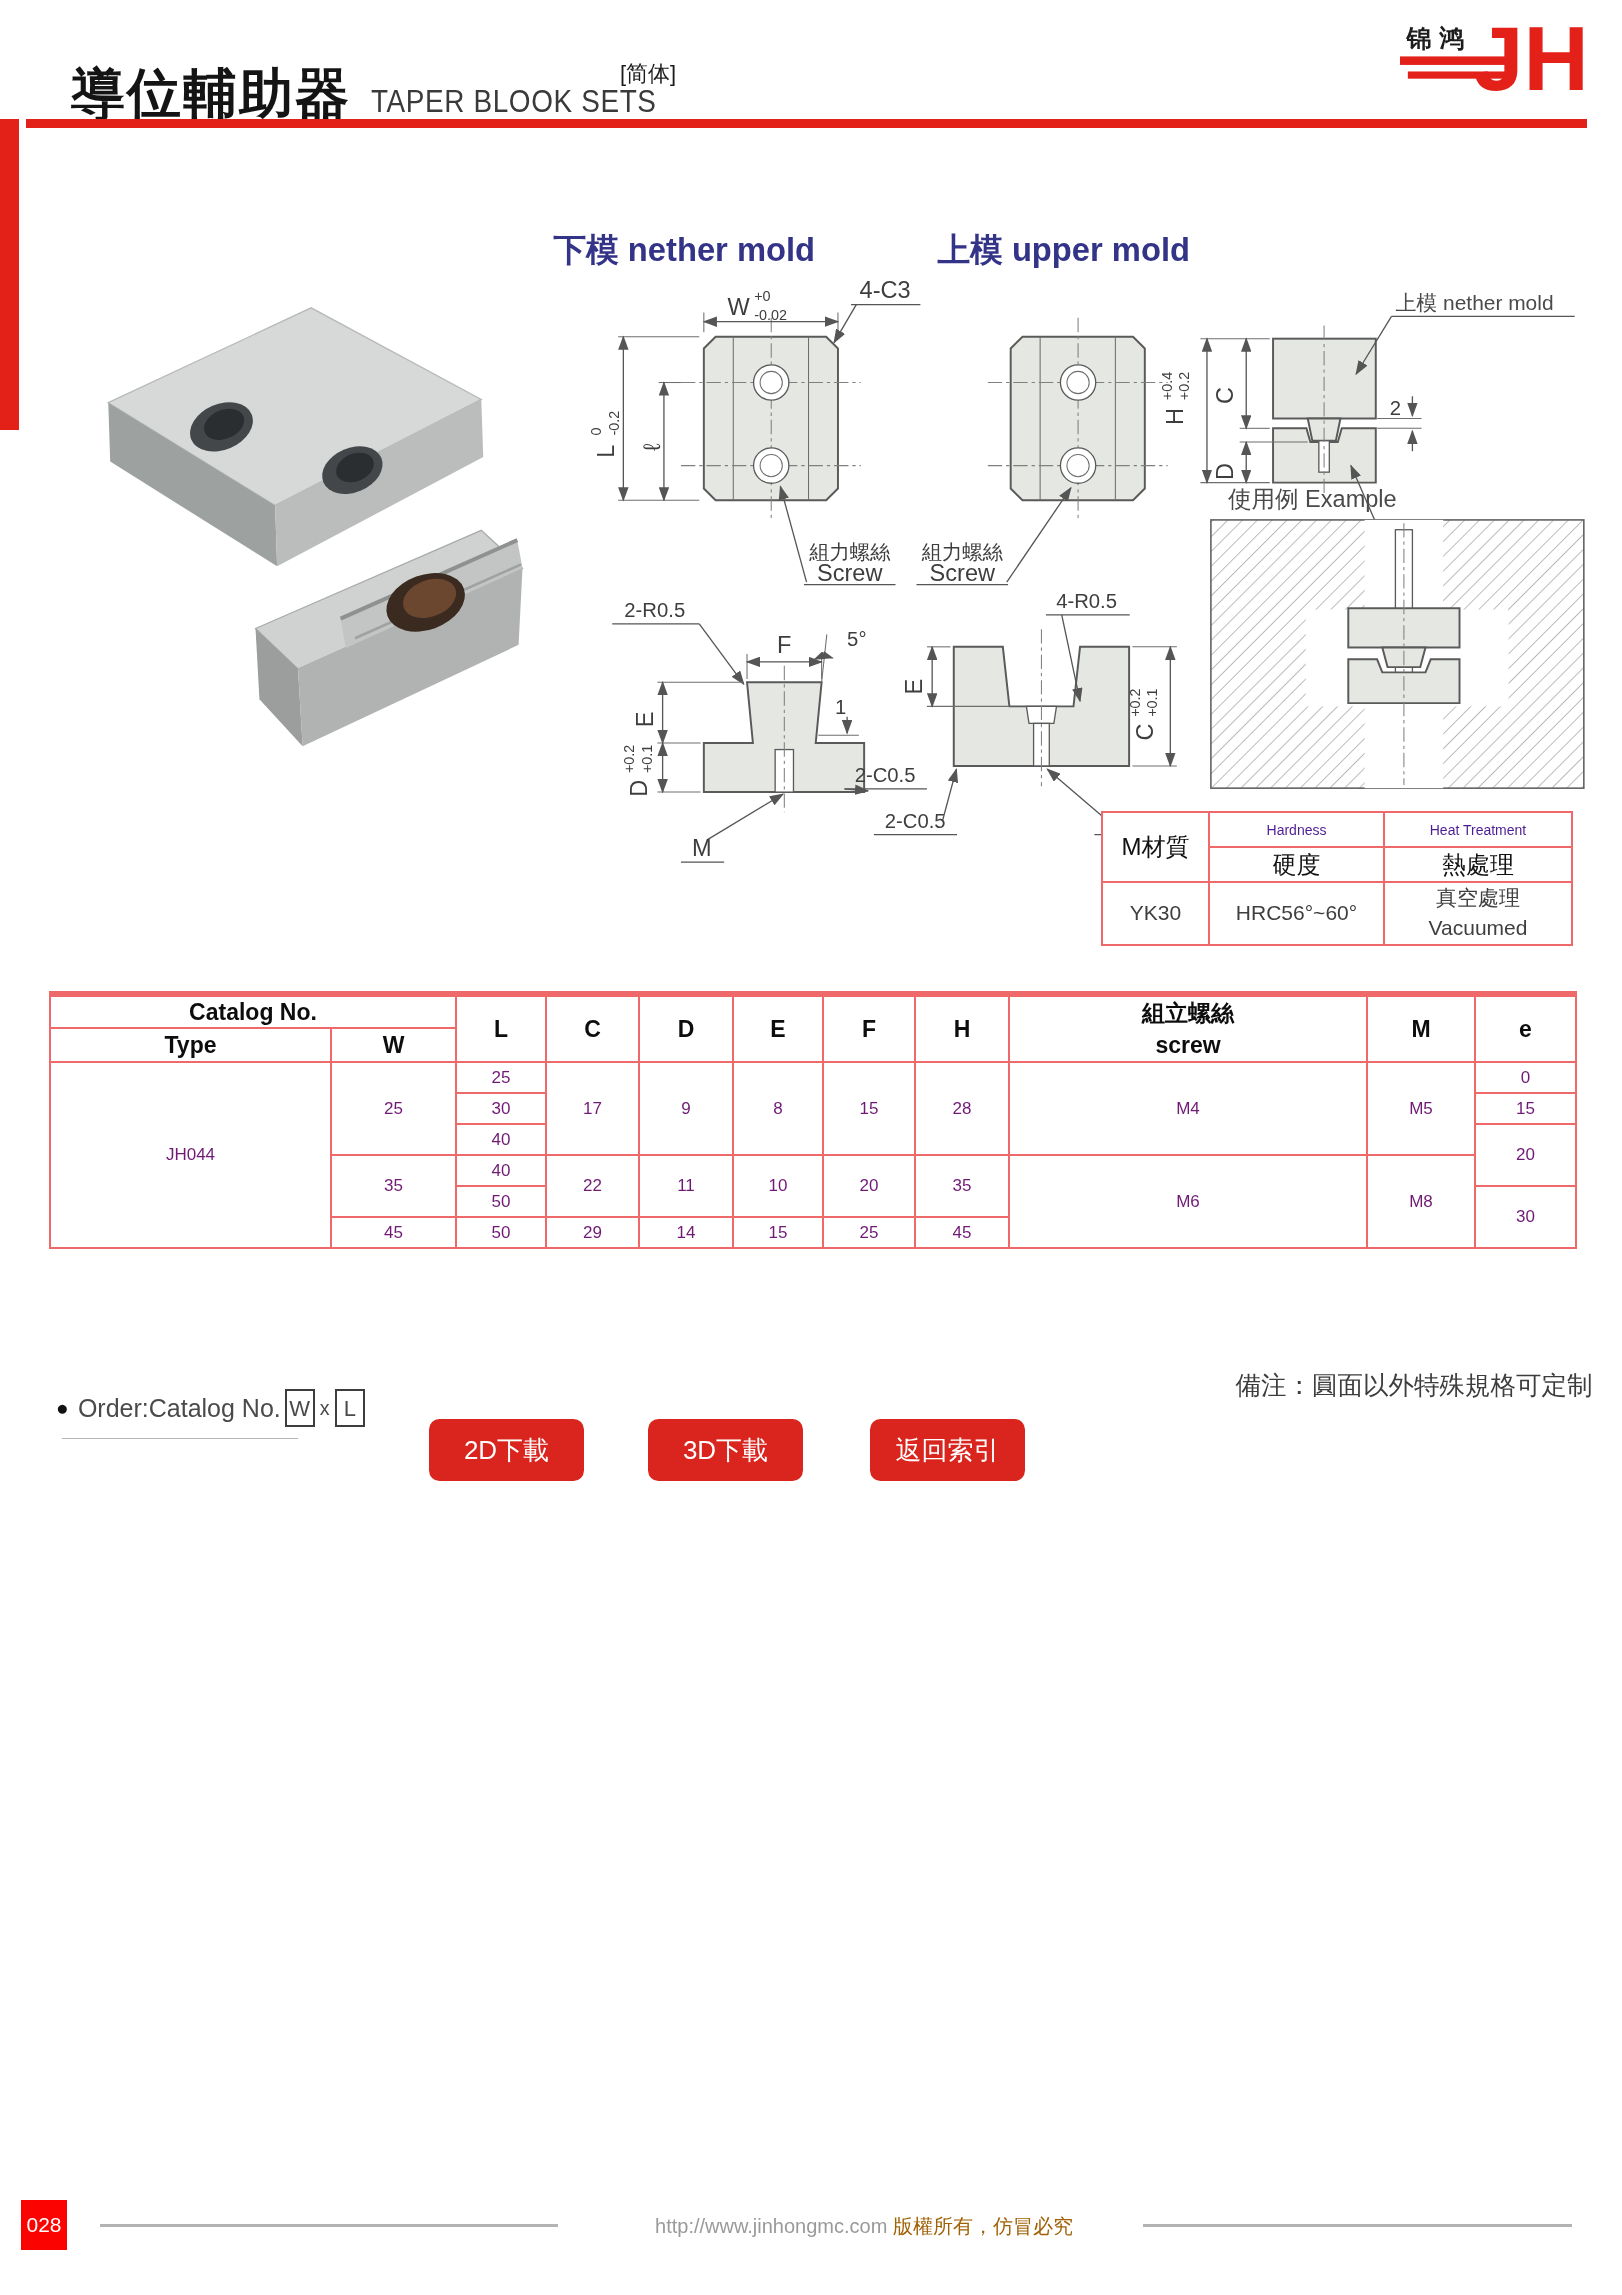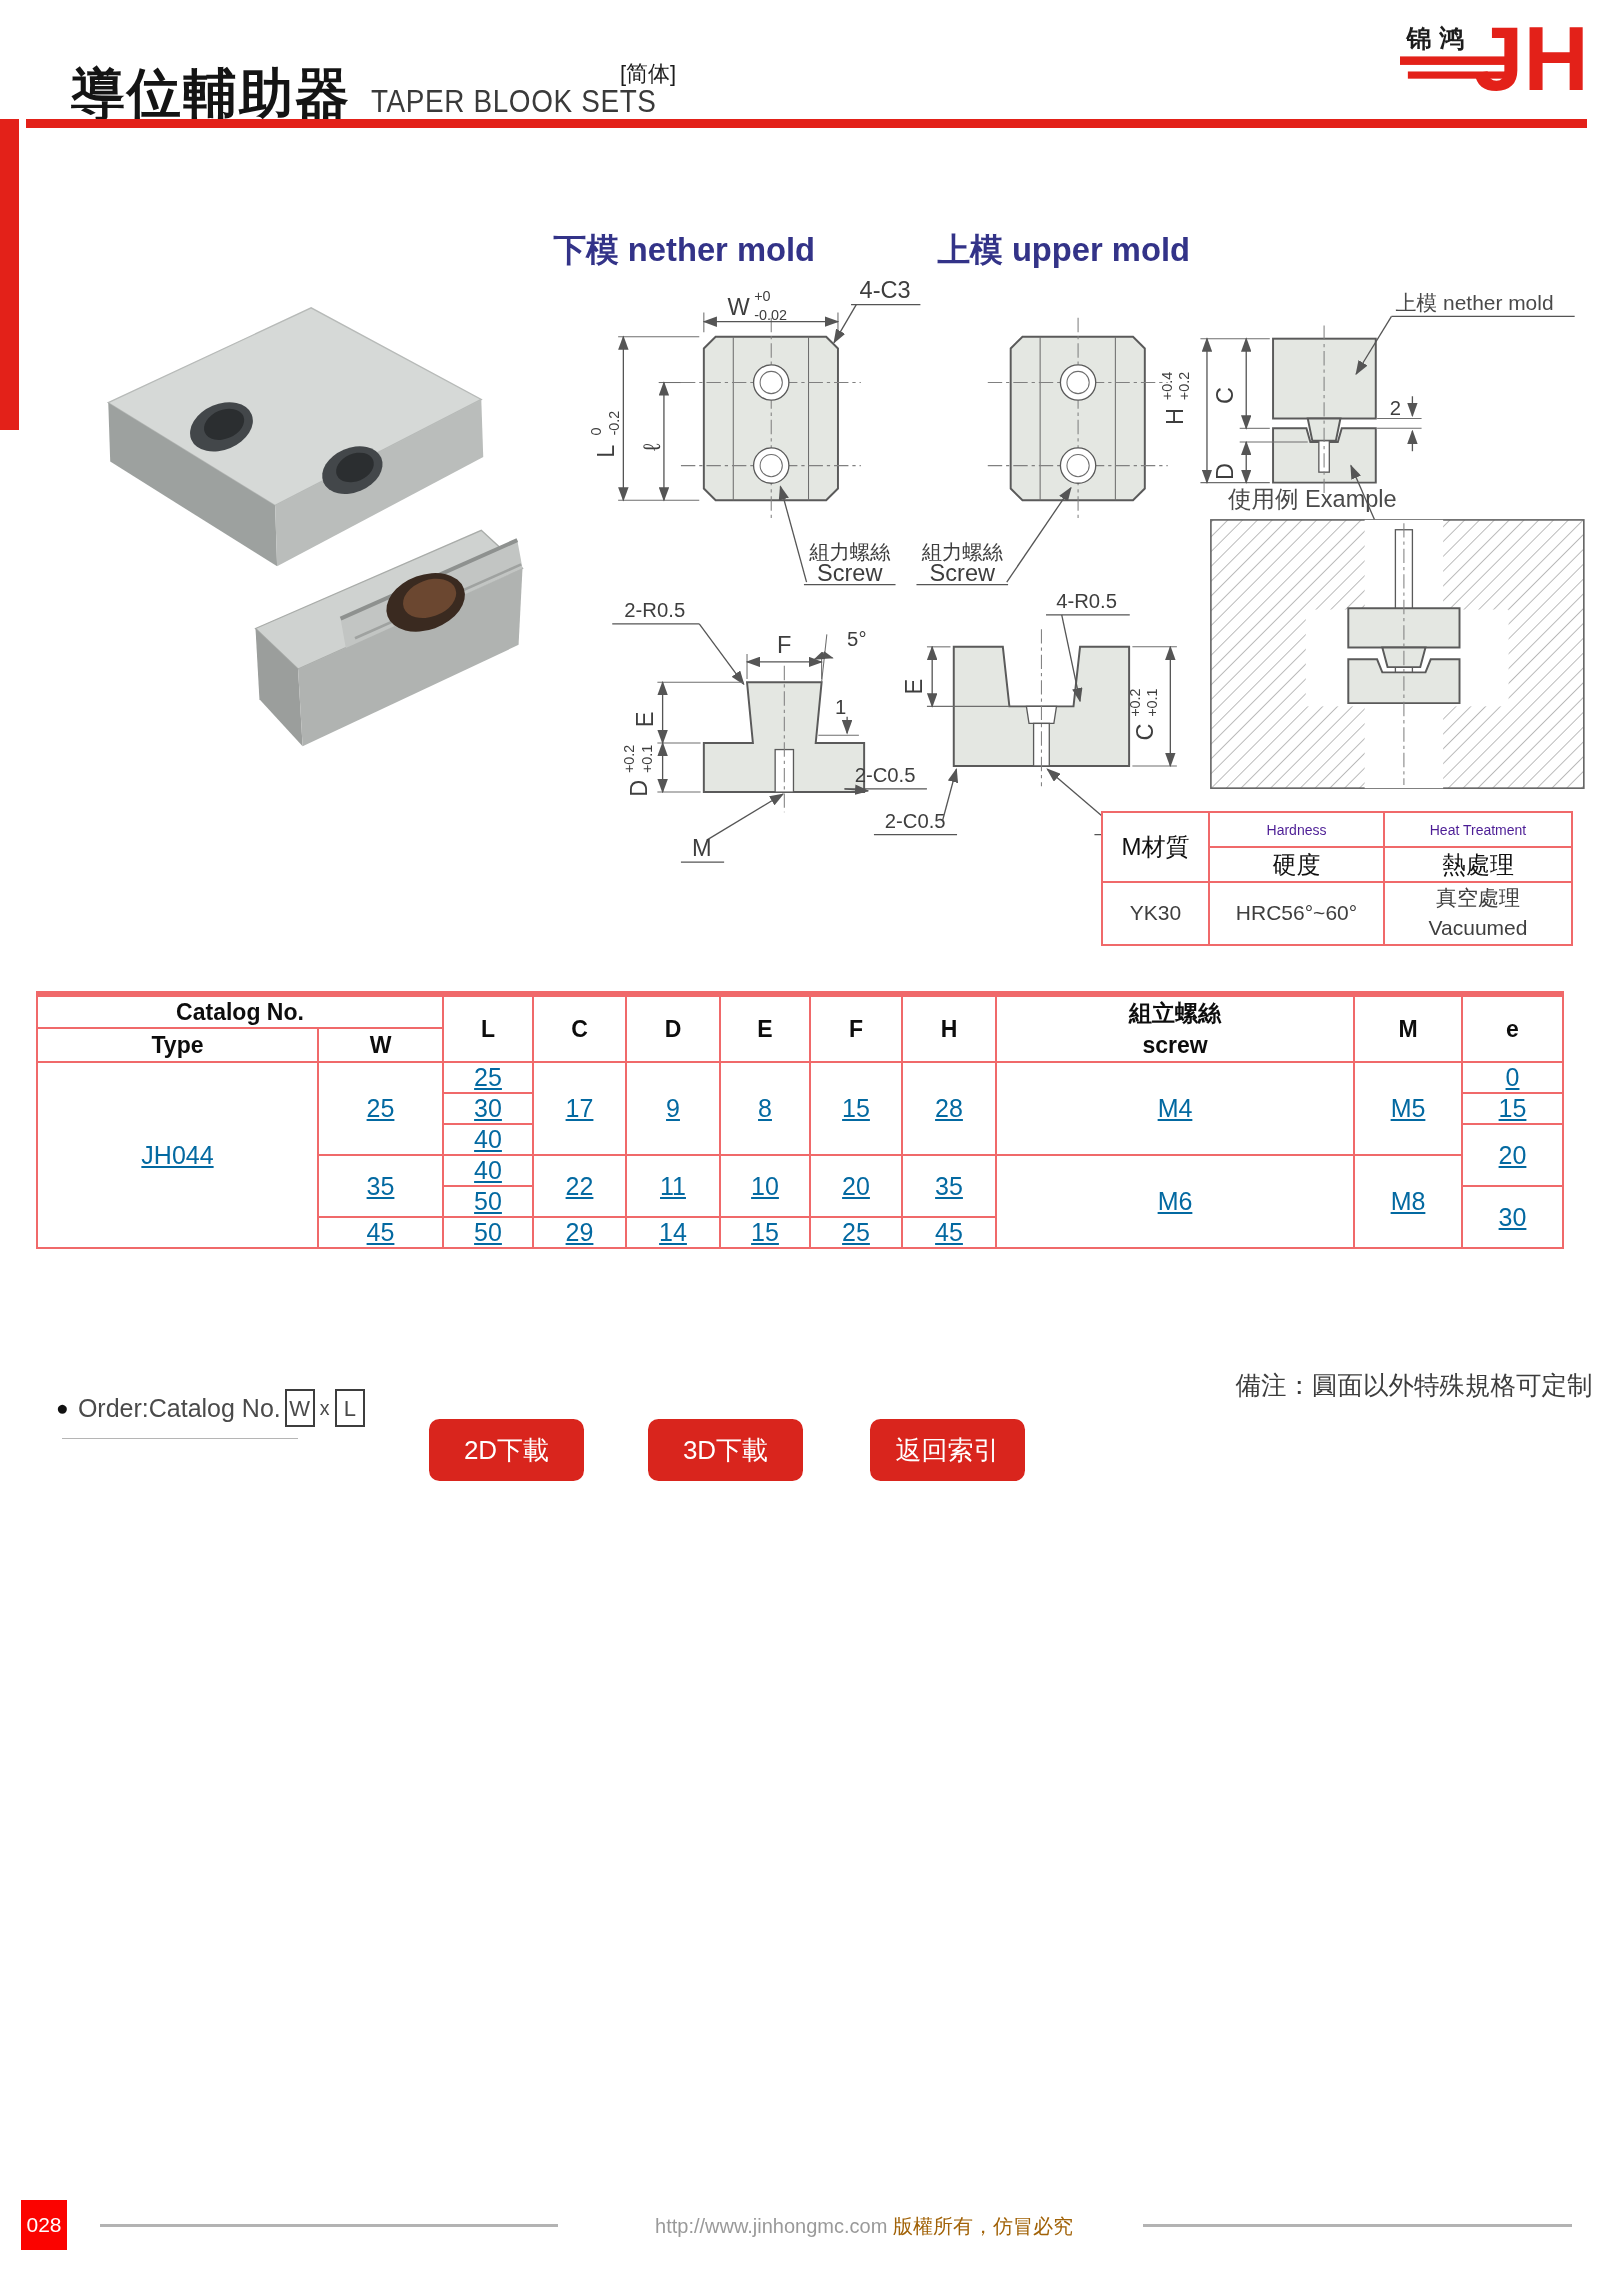--- a/index.html
+++ b/index.html
@@ -32,24 +32,24 @@
   
   .mat { position:absolute; left:1101px; top:811px; border-collapse:collapse; table-layout:fixed; width:470px; }
   .mat th,.mat td { border:2.6px solid #f0696a; text-align:center; vertical-align:middle; padding:0; font-weight:normal; background:#fff; }
   .mat .en { font-size:14px; color:#4c1d95;margin-top:48px; }
   .mat .cn { font-size:24px; color:#111; }
   .mat .mhdr { font-size:24px; color:#111; }
   .mat td { font-size:21px; color:#3f3f3f; }
   .mat .two-line div { line-height:1.45; }
 
   
-  .spec { position:absolute; left:36px; top:991px; border-collapse:collapse; table-layout:fixed; width:1525px; border-top:6.5px solid #f0696a; }
+  .spec { position:absolute; left:49px; top:991px; border-collapse:collapse; table-layout:fixed; width:1525px; border-top:6.5px solid #f0696a; }
   .spec th,.spec td { border:2px solid #f0696a; text-align:center; vertical-align:middle; padding:0; background:#fff; }
   .spec th { font-size:23px; color:#0d0d0d; font-weight:bold; }
-  .spec td { font-size:25px; color:#0369a1; font-weight:400;text-decoration:underline; }
+  .spec td { font-size:17px; color:#701a75; font-weight:400; }
   .spec .hrow { height:33px; }
   .spec .brow { height:31px; }
   .spec .screwh div { line-height:1.4; }
 
   
   .order-row { left:56px; top:1389px; display:flex; align-items:center; font-size:25px; color:#4a4a4a; }
   .order-bullet { font-size:21px; color:#111; margin-right:9.2px; }
   .order-box { display:inline-block; width:30px; height:38px; border:2px solid #3d3d3d; text-align:center; line-height:35px; font-size:22px; color:#4a4a4a; margin:0 3.9px; }
   .order-x { font-size:19.6px; margin:0 1.3px; }
   .order-underline { left:62px; top:1438px; width:236px; height:1.3px; background:#b5b5b5; }

